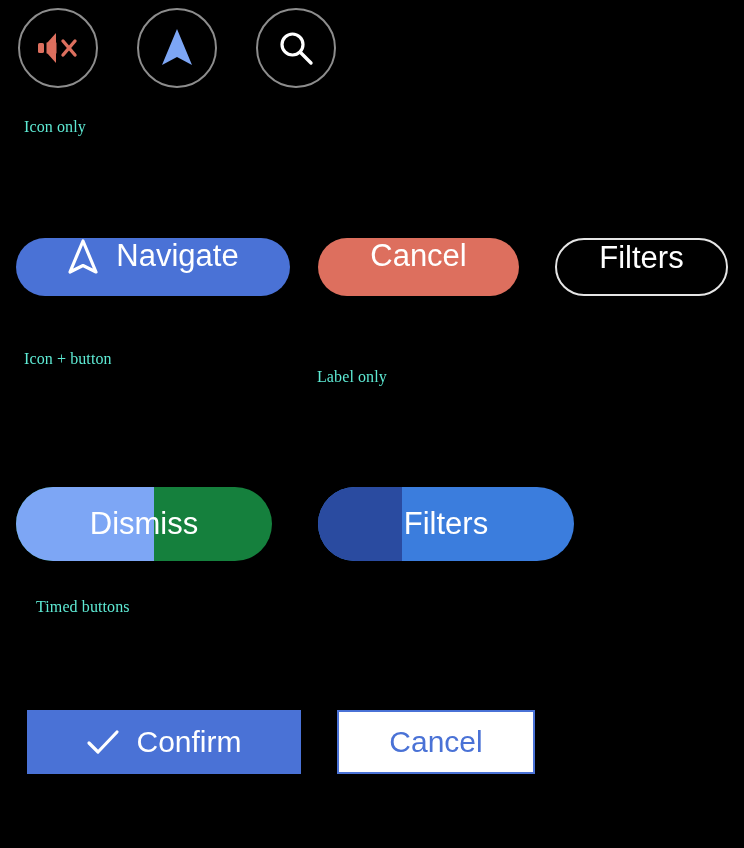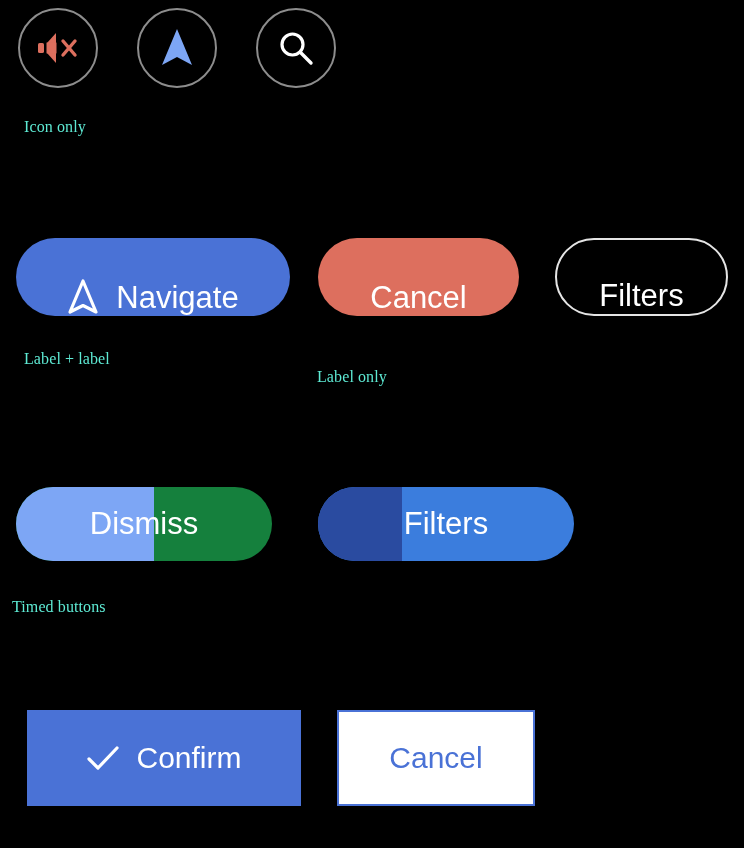--- a/index.html
+++ b/index.html
@@ -58,26 +58,26 @@
   .pill-row {
     position: absolute;
     left: 16px;
     top: 238px;
     width: 712px;
     height: 78px;
   }
   .pill {
     position: absolute;
     top: 0;
-    height: 78px;
+    height: 58px;
     border-radius: 39px;
     border: none;
     box-sizing: border-box;
     display: flex;
-    align-items: flex-end;
+    align-items: flex-start;
     justify-content: center;
     gap: 17px;
     color: #ffffff;
     font-size: 31px;
     font-family: "Liberation Sans", sans-serif;
     cursor: pointer;
     padding: 0 30px;
     white-space: nowrap;
   }
   .pill-navigate {
@@ -147,21 +147,21 @@
   .oem-row {
     position: absolute;
     left: 27px;
     top: 710px;
     width: 520px;
     height: 80px;
   }
   .oem {
     position: absolute;
     top: 0;
-    height: 96px;
+    height: 64px;
     border-radius: 0;
     box-sizing: border-box;
     display: flex;
     align-items: center;
     justify-content: center;
     gap: 16px;
     font-size: 30px;
     font-family: "Liberation Sans", sans-serif;
     cursor: pointer;
     white-space: nowrap;
@@ -242,39 +242,39 @@
     <button class="pill pill-cancel">
       <span>Cancel</span>
     </button>
 
     <button class="pill pill-filters">
       <span>Filters</span>
     </button>
 
   </div>
 
-  <div class="caption" style="left:24px; top:350px;">Label + label</div>
+  <div class="caption" style="left:24px; top:350px;">Icon + button</div>
 
   <div class="caption" style="left:317px; top:368px;">Label only</div>
 
   <div class="timed-row">
 
     <button class="timed timed-dismiss">
       <span class="timed-fill" style="width: 54%; background: rgb(125, 166, 245);"></span>
       <span class="timed-label">Dismiss</span>
     </button>
 
     <button class="timed timed-resume">
       <span class="timed-fill" style="width: 33%; background: rgb(42, 75, 160);"></span>
       <span class="timed-label">Filters</span>
     </button>
 
   </div>
 
-  <div class="caption" style="left:12px; top:598px;">Timed buttons</div>
+  <div class="caption" style="left:36px; top:598px;">Timed buttons</div>
 
   <div class="oem-row">
 
     <button class="oem oem-confirm">
       <span>
         <svg width="34" height="28" viewBox="0 0 34 28">
           <polyline points="3,15 12,24 31,4" fill="none" stroke="#ffffff" stroke-width="3.2" stroke-linecap="round" stroke-linejoin="round"></polyline>
         </svg>
       </span>
       <span>Confirm</span>

